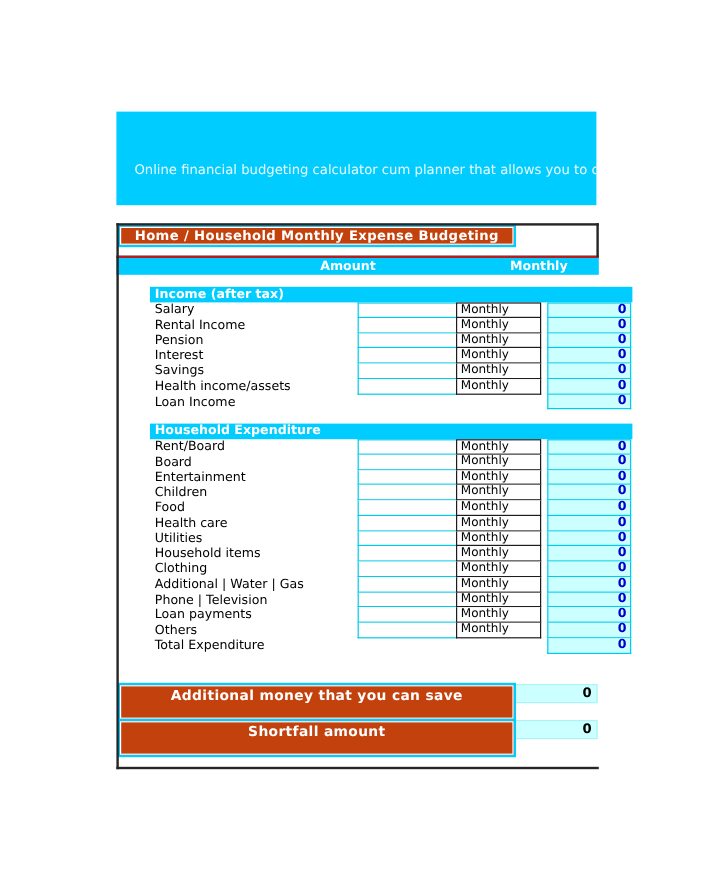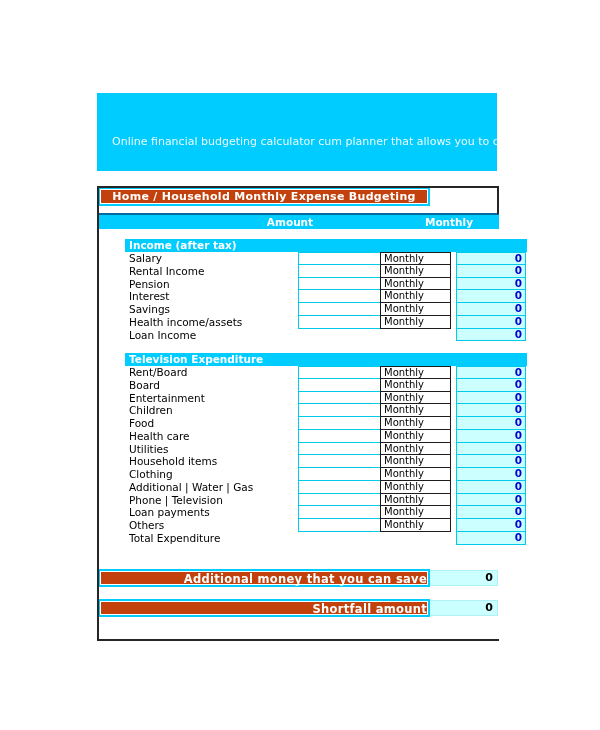--- a/index.html
+++ b/index.html
@@ -26,21 +26,21 @@
 
   
   .fancy-bar { position:absolute; left:100px; width:328px; background:#c2410c;
                border:1.5px solid #ffffff; box-shadow:0 0 0 2px #00ccff;
                color:#ffffff; font-weight:bold; text-align:center; z-index:5; }
   .sheet-title-bar { top:189px; height:15px; font-size:11px; line-height:11px;
                      letter-spacing:.3px; padding-top:1px; }
 
   
   .colhead { position:absolute; left:97px; top:213px; width:402px; height:16px;
-             background:#00ccff; border-top:2px solid #0369a1; }
+             background:#00ccff; border-top:2px solid #b91c1c; }
   .colhead span { position:absolute; top:1px; transform:translateX(-50%);
                   color:#fff; font-weight:bold; font-size:10.5px; line-height:13px; }
   .ch-amount    { left:193px; }
   .ch-frequency { left:285px;margin-top:23px; }
   .ch-monthly   { left:352px; }
 
   
   .section { position:absolute; left:97px; width:402px;margin-left:28px; }
   .sec-income { top:239px; }
   .sec-expense { top:353px; }
@@ -55,21 +55,21 @@
   .cell.freq    { left:255px; width:71px; background:#fff; border:1px solid #1c1c1c;
                   border-top:none; font-size:10px; line-height:11.5px; padding-left:3px; color:#000; }
   .cell.monthly { left:331px; width:70px; background:#ccffff; border:1px solid #00cbea;
                   border-top:none; text-align:right; padding-right:3px;
                   color:#0000cc; font-weight:bold; font-size:10.5px; line-height:11.5px; }
   .row.first .cell.amount  { border-top:1px solid #00cbea; }
   .row.first .cell.freq    { border-top:1px solid #1c1c1c; }
   .row.first .cell.monthly { border-top:1px solid #00cbea; }
 
   
-  .summary-bar { height:14px; font-size:11.5px; line-height:12px; letter-spacing:.3px; padding-top:1px;text-align:right; }
+  .summary-bar { height:28px; font-size:11.5px; line-height:12px; letter-spacing:.3px; padding-top:1px; }
   .sum-1 { top:571px; }
   .sum-2 { top:601px; }
   .summary-value { position:absolute; left:428px; width:70px; height:16px;
                    background:#ccffff; border:1px solid #aef2f6; color:#000;
                    font-weight:bold; font-size:11px; line-height:14px;
                    text-align:right; padding-right:4px; }
   .sv-1 { top:570px; }
   .sv-2 { top:600px; }
 </style>
 </head>
@@ -133,21 +133,21 @@
         <div class="cell amount"></div>
         <div class="cell freq">Monthly</div>
         <div class="cell monthly">0</div>
       </div>
       <div class="row">
         <div class="label">Loan Income</div>
         <div class="cell monthly">0</div>
       </div>
     </div>
   <div class="section sec-expense">
-      <div class="section-bar">Television Expenditure</div>
+      <div class="section-bar">Household Expenditure</div>
       <div class="row first">
         <div class="label">Rent/Board</div>
         <div class="cell amount"></div>
         <div class="cell freq">Monthly</div>
         <div class="cell monthly">0</div>
       </div>
       <div class="row">
         <div class="label">Board</div>
         <div class="cell amount"></div>
         <div class="cell freq">Monthly</div>

